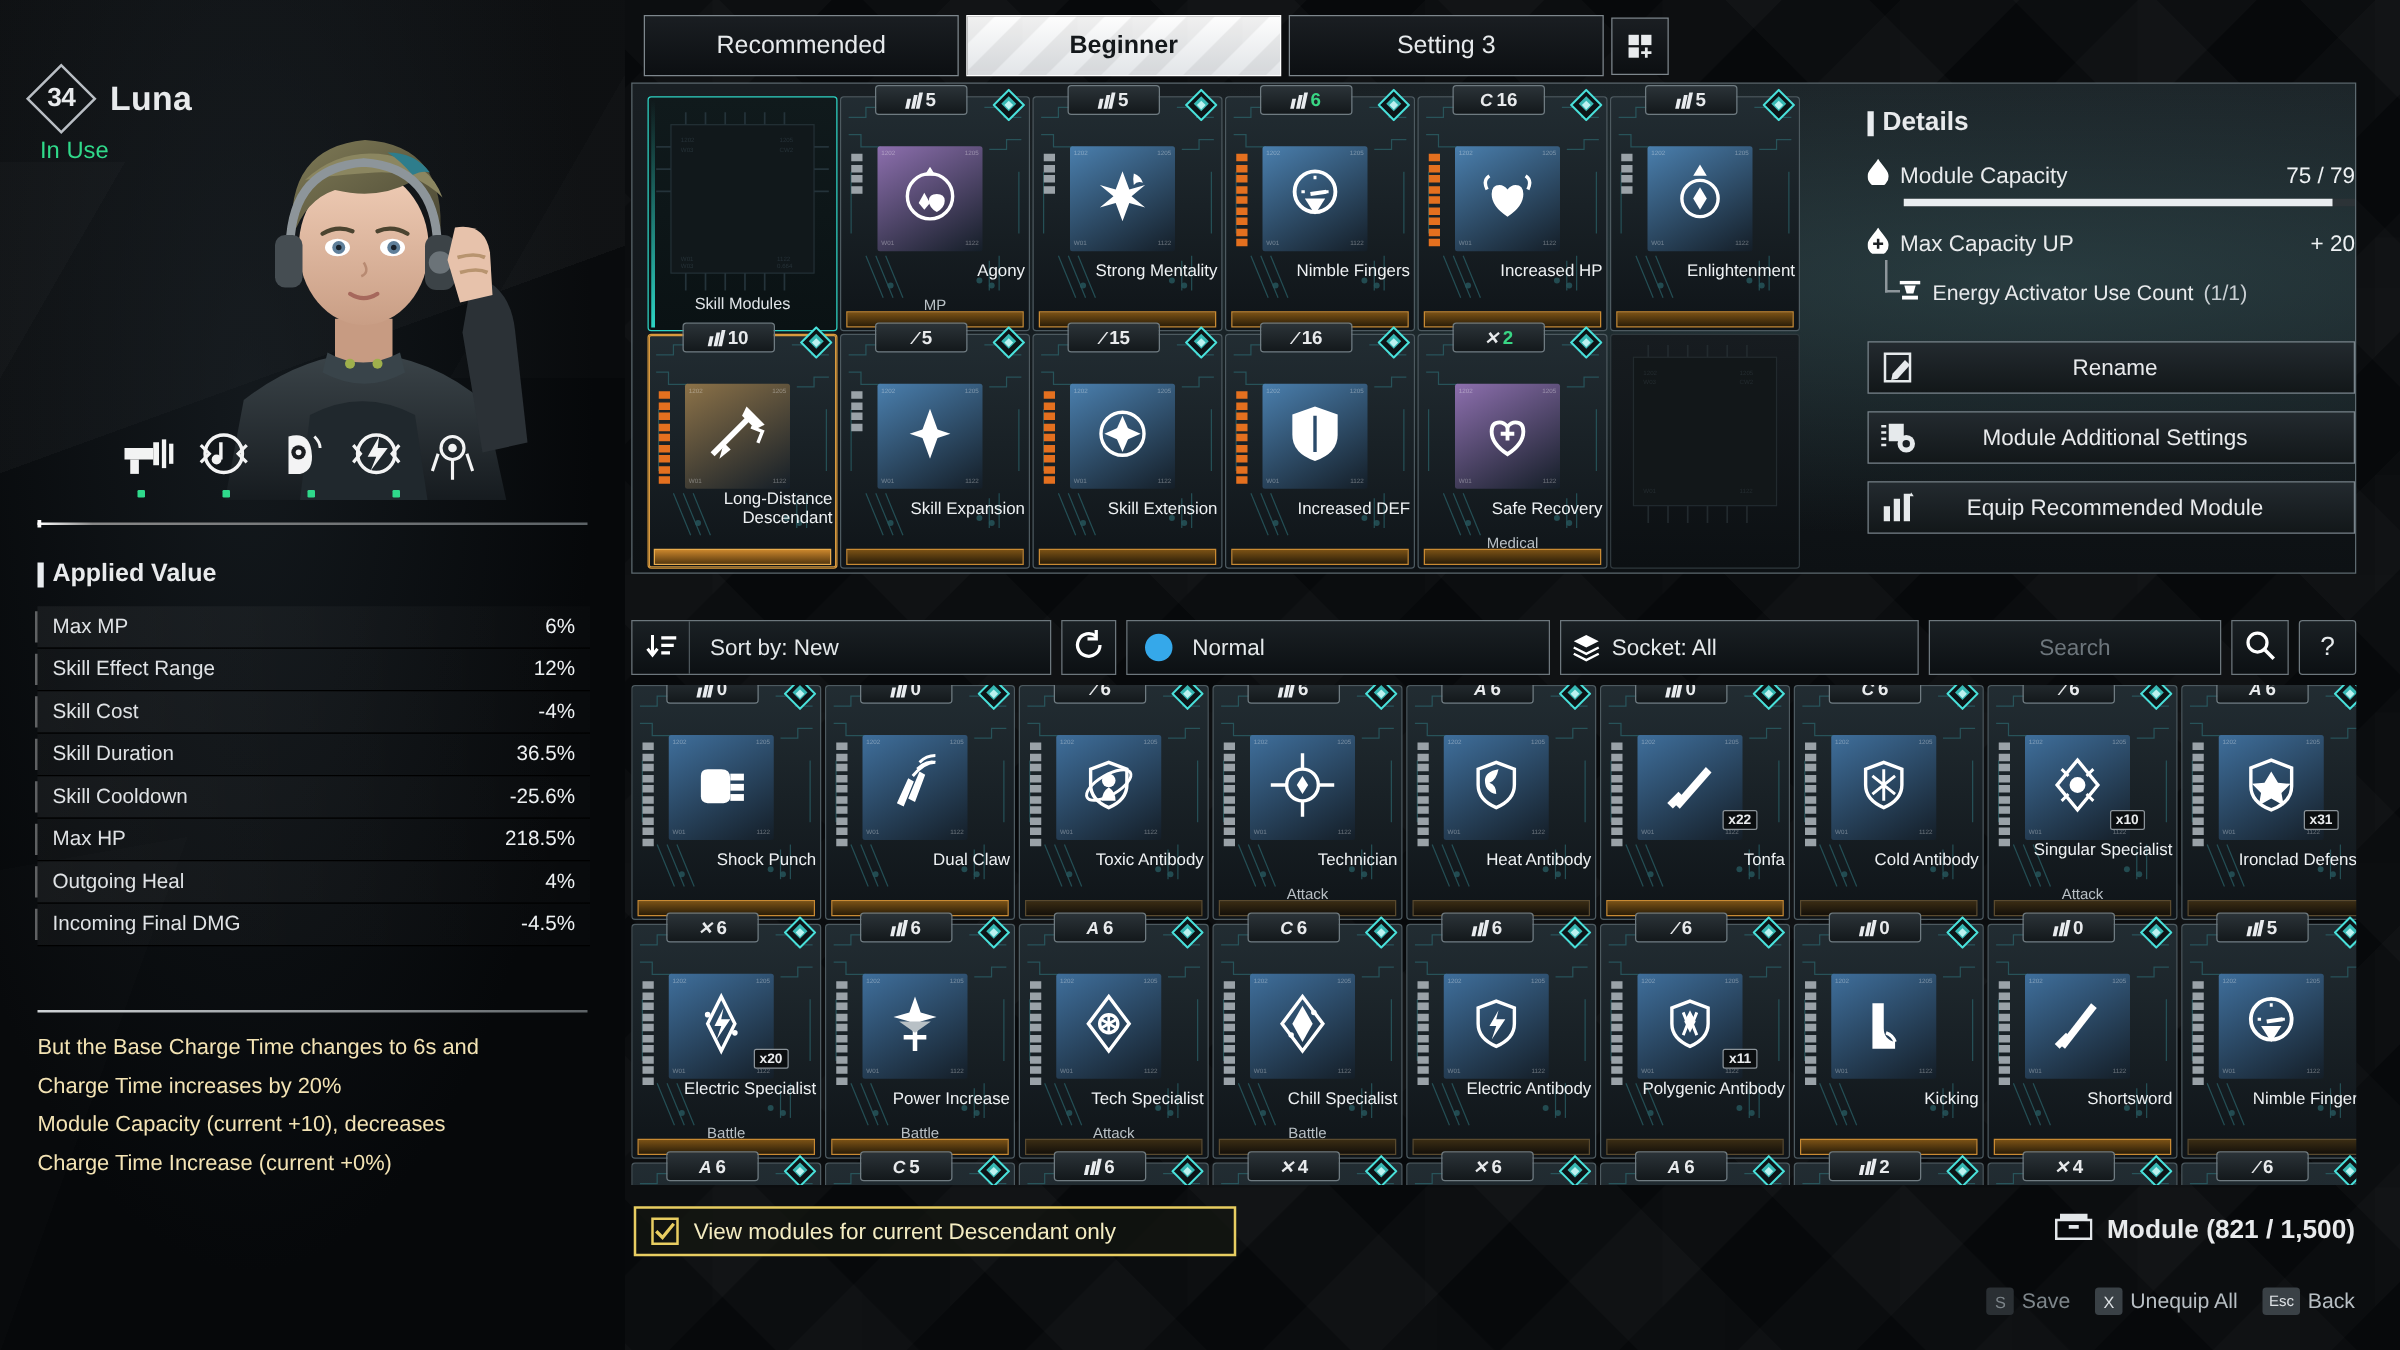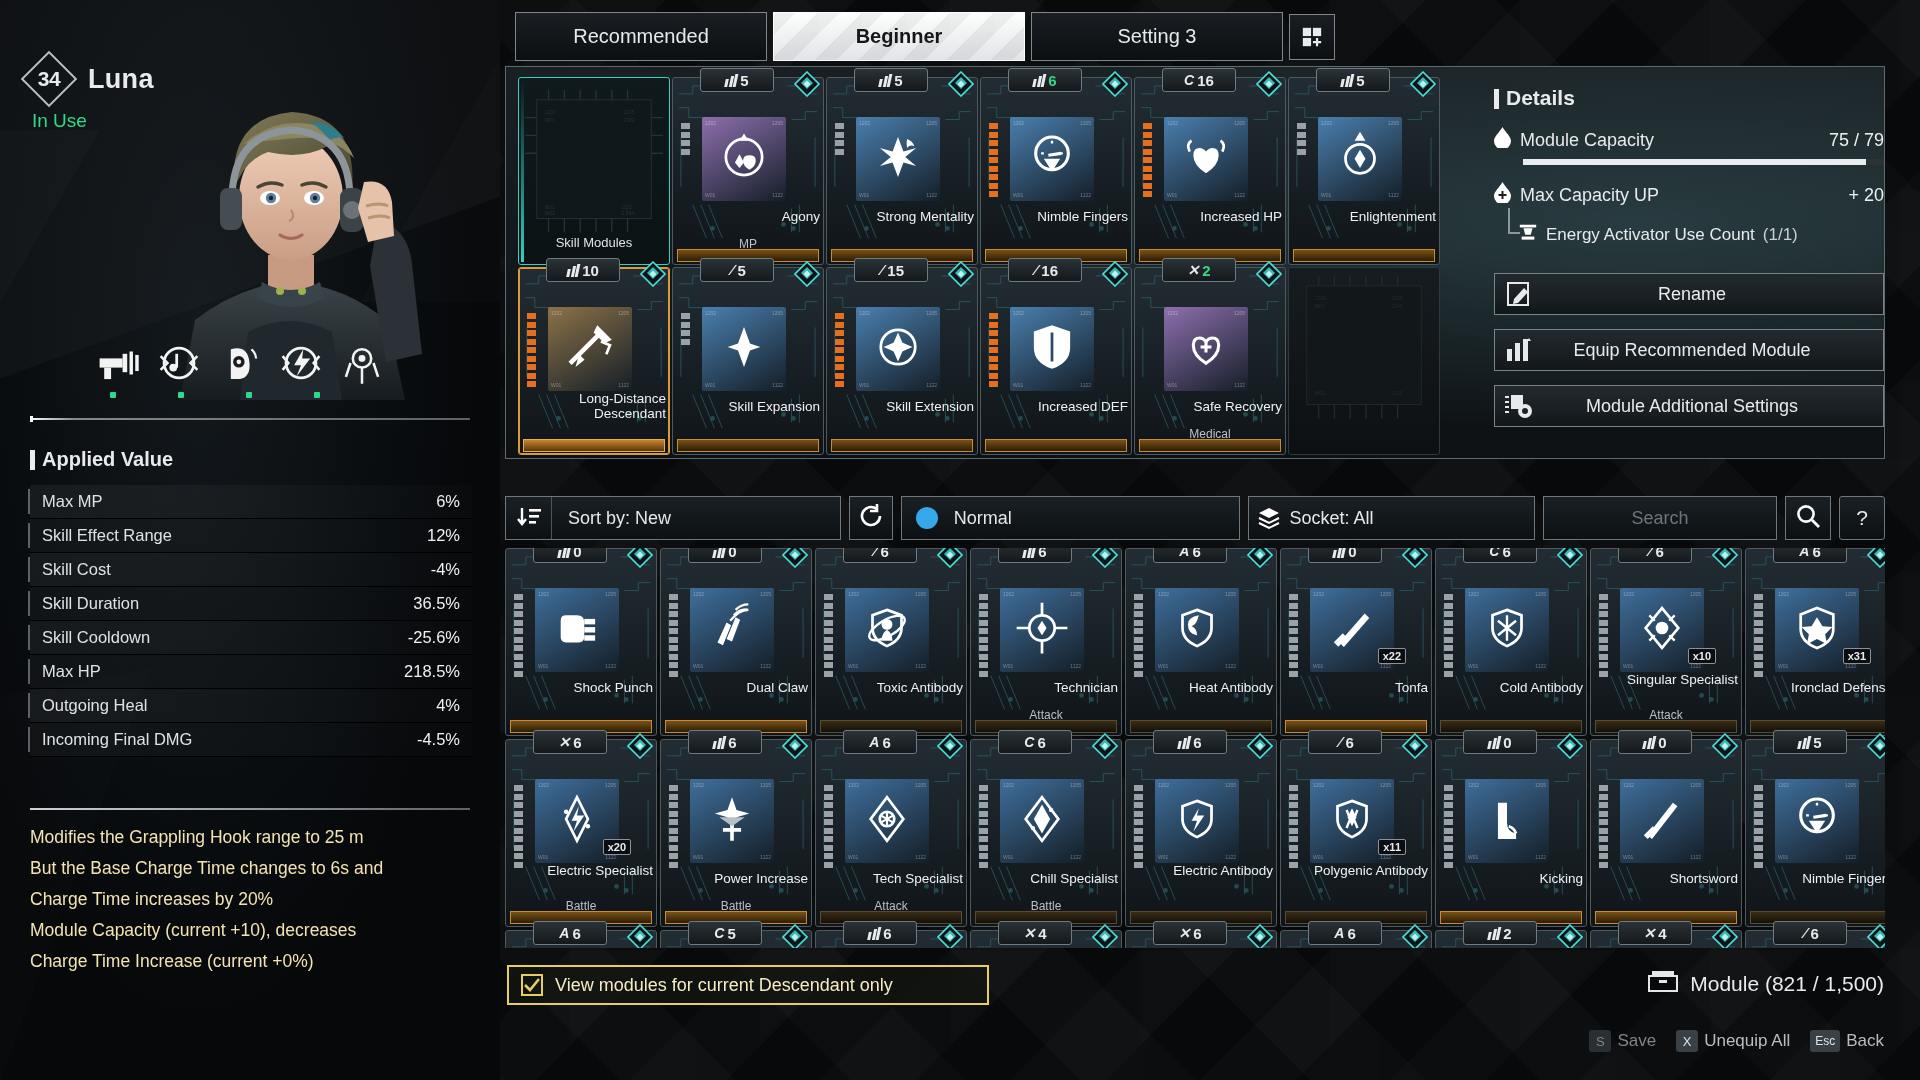--- a/index.html
+++ b/index.html
@@ -216,21 +216,21 @@
 
   
   #viewonly {
     position:absolute; left:507px; top:965px; width:482px; height:40px;
     border:2px solid #e8cd61; background:rgba(20,22,16,.72);
     display:flex; align-items:center; gap:12px; padding-left:12px;
   }
   #viewonly .cb { width:22px; height:22px; border:2px solid #e8cd61; display:flex; align-items:center; justify-content:center; }
   #viewonly .cbtxt { font-size:18px; color:#f4ecc2; }
 
-  #modcount { position:absolute; right:36px; top:968px; display:flex; align-items:center; gap:12px; font-size:21px; }
+  #modcount { position:absolute; right:36px; top:968px; display:flex; align-items:center; gap:12px; font-size:21px;font-weight:bold; }
   #keyhints { position:absolute; right:36px; top:1030px; display:flex; align-items:center; gap:10px; font-size:17px; color:#b7bec3; }
   .kcap { width:22px; height:22px; border-radius:3px; background:#3a4146; color:#dfe3e6; font-size:13px; display:inline-flex; align-items:center; justify-content:center; }
   .kcap.wide { width:30px; font-size:12px; }
   .kcap.dim { background:#2a2f33; color:#7e868b; }
   #keyhints .grp { display:flex; align-items:center; gap:6px; margin-left:10px; }
   #keyhints .dim { color:#7e868b; }
 </style>
 </head>
 <body>
 
@@ -380,21 +380,20 @@
           <span class="stat-val">4%</span>
         </div>
         <div class="stat-row">
           <span>Incoming Final DMG</span>
           <span class="stat-val">-4.5%</span>
         </div>
       </div>
 
     <div class="hr-desc"></div>
     <div class="desc" id="descBlock">
-        <div>Modifies the Grappling Hook range to 25 m</div>
         <div>But the Base Charge Time changes to 6s and</div>
         <div>Charge Time increases by 20%</div>
         <div>Module Capacity (current +10), decreases</div>
         <div>Charge Time Increase (current +0%)</div>
       </div>
   </div>
 
   <div id="tabs">
       <div class="tab">Recommended</div>
       <div class="tab active">Beginner</div>
@@ -1104,44 +1103,44 @@
           <span class="bi">
             <svg width="28" height="28" viewBox="0 0 28 28">
               <rect x="3" y="3" width="20" height="22" fill="none" stroke="#e6eaec" stroke-width="2"></rect>
               <path d="M9 19l10-11 4 4-10 11-5 1z" fill="#e6eaec"></path>
             </svg>
           </span>
           <span class="bt">Rename</span>
         </div>
         <div class="det-btn">
           <span class="bi">
-            <svg width="28" height="26" viewBox="0 0 28 26">
-              <rect x="2" y="12" width="5" height="12" fill="#e6eaec"></rect>
-              <rect x="10" y="6" width="5" height="18" fill="#e6eaec"></rect>
-              <rect x="18" y="2" width="5" height="22" fill="#e6eaec"></rect>
-              <path d="M24 1l2 3-4 0z" fill="#e6eaec"></path>
-            </svg>
-          </span>
-          <span class="bt">Equip Recommended Module</span>
-        </div>
-        <div class="det-btn">
-          <span class="bi">
             <svg width="30" height="28" viewBox="0 0 30 28">
               <g fill="#e6eaec">
                 <rect x="1" y="4" width="4" height="2"></rect>
                 <rect x="1" y="9" width="4" height="2"></rect>
                 <rect x="1" y="14" width="4" height="2"></rect>
                 <rect x="1" y="19" width="4" height="2"></rect>
               </g>
               <rect x="7" y="3" width="12" height="14" fill="#e6eaec"></rect>
               <circle cx="21" cy="19" r="7" fill="#e6eaec"></circle>
               <circle cx="21" cy="19" r="3" fill="#1b2125"></circle>
             </svg>
           </span>
           <span class="bt">Module Additional Settings</span>
+        </div>
+        <div class="det-btn">
+          <span class="bi">
+            <svg width="28" height="26" viewBox="0 0 28 26">
+              <rect x="2" y="12" width="5" height="12" fill="#e6eaec"></rect>
+              <rect x="10" y="6" width="5" height="18" fill="#e6eaec"></rect>
+              <rect x="18" y="2" width="5" height="22" fill="#e6eaec"></rect>
+              <path d="M24 1l2 3-4 0z" fill="#e6eaec"></path>
+            </svg>
+          </span>
+          <span class="bt">Equip Recommended Module</span>
         </div>
       </div>
   </div>
 
   <div id="filterbar">
     <div class="fb-seg" id="segSort">
       <span class="fb-icon">
         <svg width="26" height="24" viewBox="0 0 26 24">
             <path d="M6 2v16M2 13l4 5 4-5" stroke="#fff" stroke-width="2.4" fill="none"></path>
             <rect x="13" y="3" width="12" height="2.6" fill="#fff"></rect>

